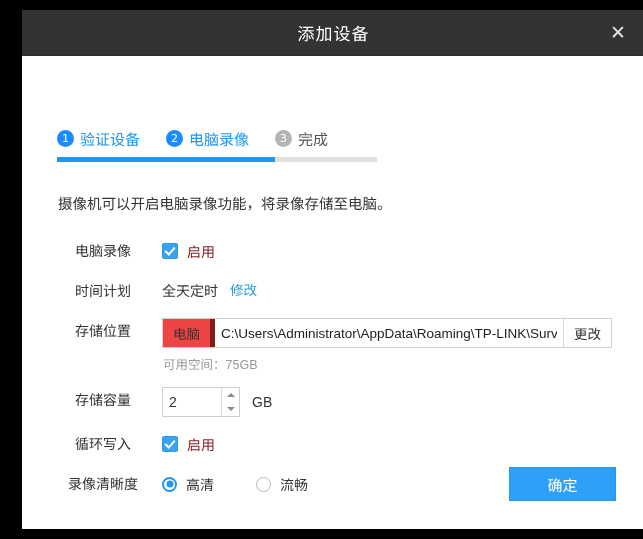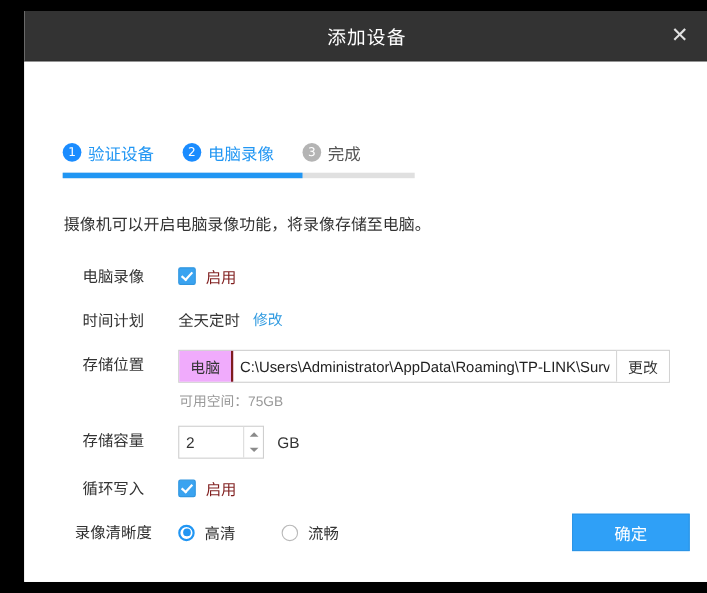--- a/index.html
+++ b/index.html
@@ -209,22 +209,22 @@
   
   .input-group {
     display: flex;
     align-items: stretch;
     border: 1px solid #cfcfcf;
     height: 30px;
     box-sizing: border-box;
     background: #ffffff;
   }
   .ig-prefix {
-    background: #f0abfc;
-    border-right: 2px solid #7f1d1d;
+    background: #ef4444;
+    border-right: 5px solid #7f1d1d;
     padding: 0 10px;
     display: flex;
     align-items: center;
     font-size: 13.5px;
     color: #333333;
     cursor: pointer;
   }
   .ig-input {
     width: 336px;
     border: none;
@@ -336,21 +336,21 @@
   }
   .radio-label {
     margin-left: 9px;
     font-size: 14px;
     color: #333333;
   }
 
   
   .footer {
     position: absolute;
-    right: 18px;
+    right: 29px;
     bottom: 28px;
   }
   .primary-btn {
     width: 107px;
     height: 34px;
     background: #2fa0f7;
     border: 1px solid #2b94e6;
     color: #ffffff;
     font-size: 15px;
     font-family: "Liberation Sans", sans-serif;

